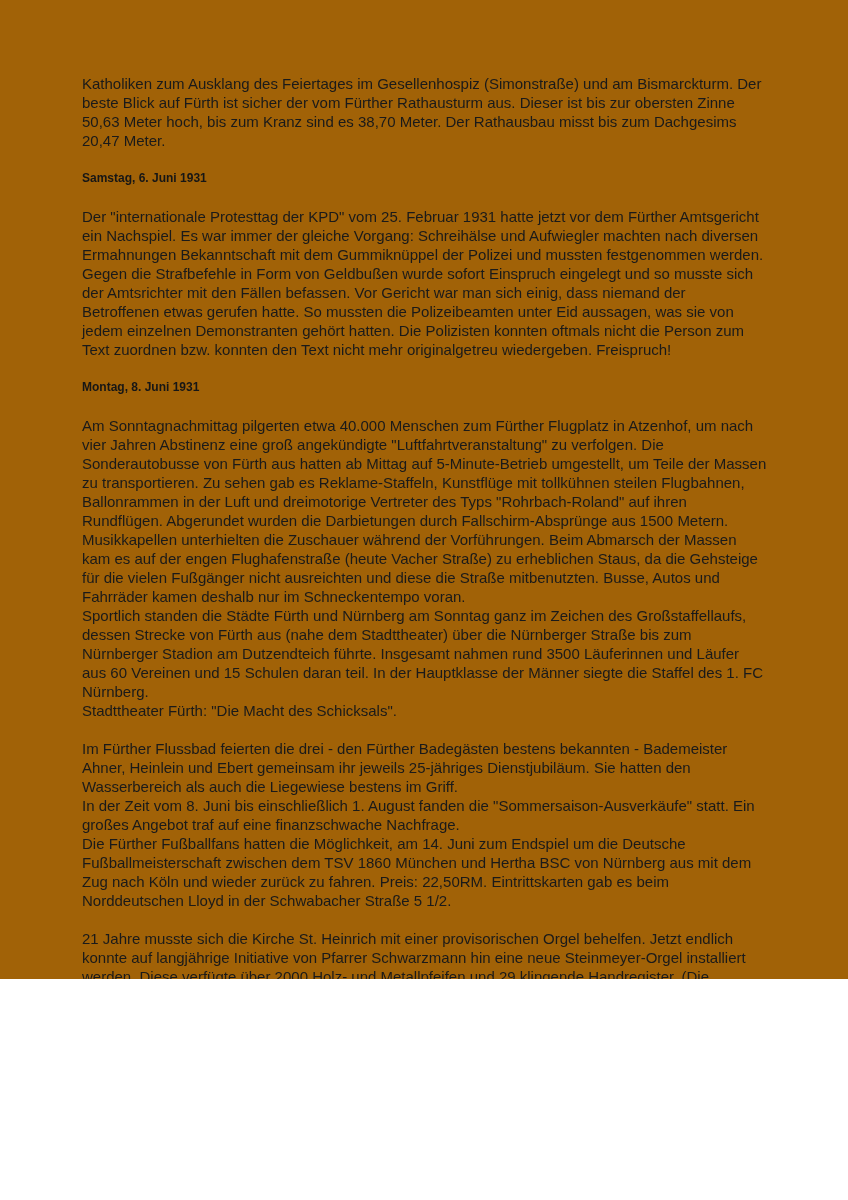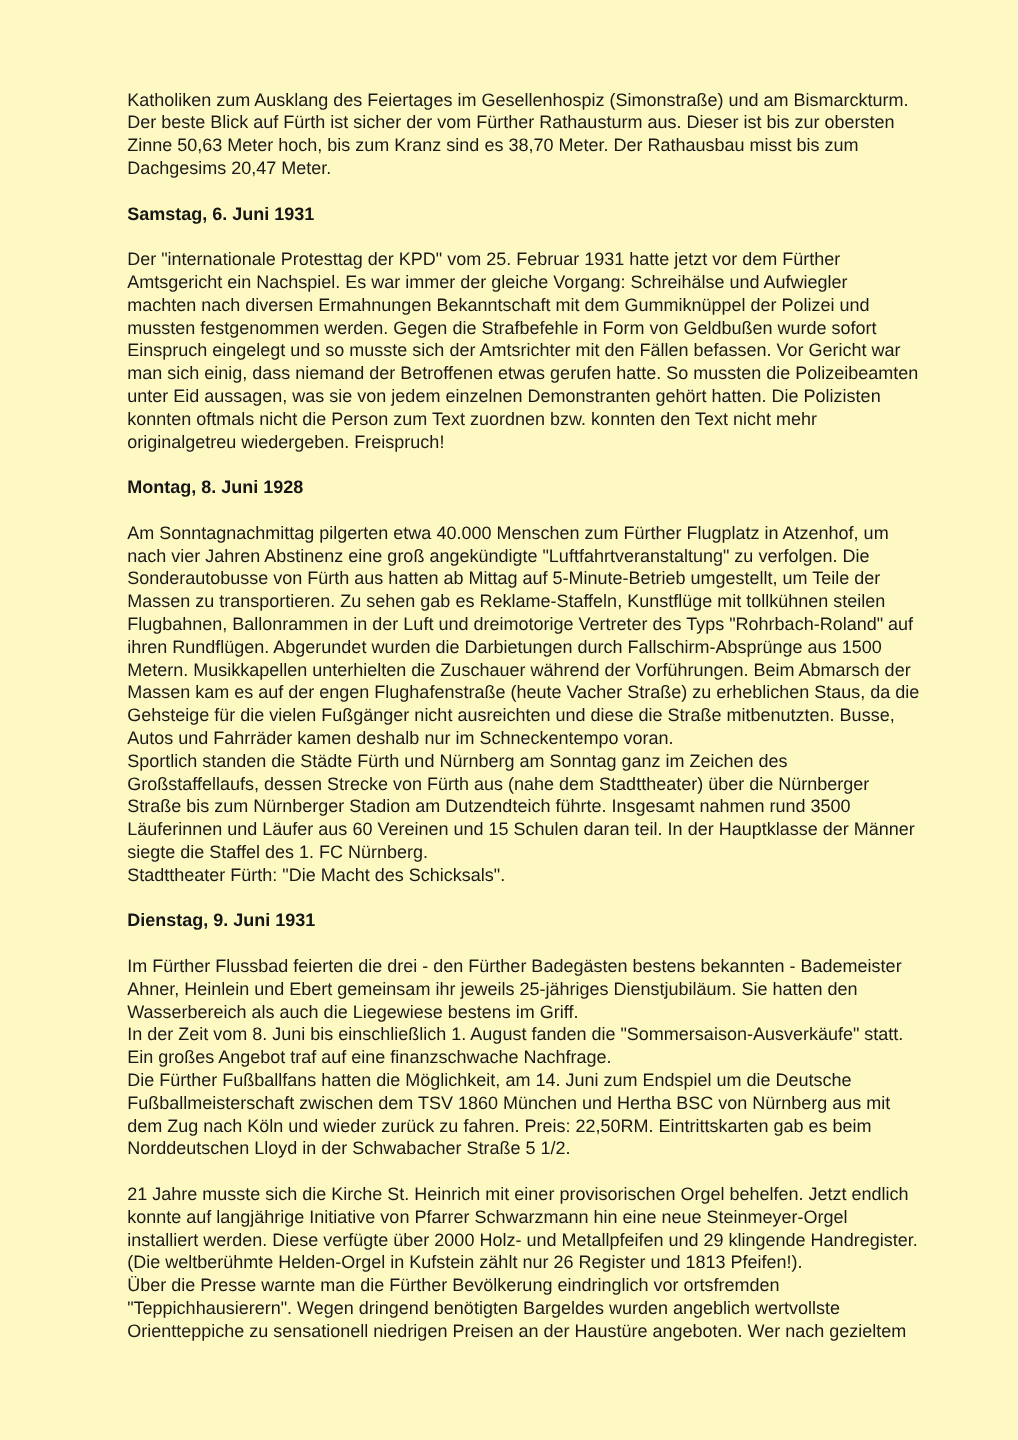--- a/index.html
+++ b/index.html
@@ -3,62 +3,61 @@
 <meta charset="utf-8">
 <style>
   html, body {
     margin: 0;
     padding: 0;
     background: #ffffff;
   }
   .page {
     position: relative;
     width: 848px;
-    height: 1200px;
-    background: #fef9c3;
+    height: 979px;
+    background: #a16207;
     box-sizing: border-box;
-    padding: 74px 81px 0 106px;
+    padding: 74px 81px 0 82px;
     overflow: hidden;
     font-family: "Liberation Sans", "DejaVu Sans", sans-serif;
     font-size: 15px;
     line-height: 19px;
     color: #1a1a1a;
     -webkit-font-smoothing: antialiased;
   }
   .para {
     margin: 0 0 19px 0;
     white-space: pre-line;
     text-align: left;
   }
   .date-heading {
     margin: 0 0 19px 0;
-    font-size: 15px;
+    font-size: 12px;
     line-height: 19px;
     font-weight: bold;
     color: #161616;
   }
 </style>
 </head>
 <body>
 
 <div class="page">
 
   <p class="para">Katholiken zum Ausklang des Feiertages im Gesellenhospiz (Simonstraße) und am Bismarckturm. Der beste Blick auf Fürth ist sicher der vom Fürther Rathausturm aus. Dieser ist bis zur obersten Zinne 50,63 Meter hoch, bis zum Kranz sind es 38,70 Meter. Der Rathausbau misst bis zum Dachgesims 20,47 Meter.</p>
 
   <h2 class="date-heading">Samstag, 6. Juni 1931</h2>
 
   <p class="para">Der "internationale Protesttag der KPD" vom 25. Februar 1931 hatte jetzt vor dem Fürther Amtsgericht ein Nachspiel. Es war immer der gleiche Vorgang: Schreihälse und Aufwiegler machten nach diversen Ermahnungen Bekanntschaft mit dem Gummiknüppel der Polizei und mussten festgenommen werden. Gegen die Strafbefehle in Form von Geldbußen wurde sofort Einspruch eingelegt und so musste sich der Amtsrichter mit den Fällen befassen. Vor Gericht war man sich einig, dass niemand der Betroffenen etwas gerufen hatte. So mussten die Polizeibeamten unter Eid aussagen, was sie von jedem einzelnen Demonstranten gehört hatten. Die Polizisten konnten oftmals nicht die Person zum Text zuordnen bzw. konnten den Text nicht mehr originalgetreu wiedergeben. Freispruch!</p>
 
-  <h2 class="date-heading">Montag, 8. Juni 1928</h2>
+  <h2 class="date-heading">Montag, 8. Juni 1931</h2>
 
   <p class="para">Am Sonntagnachmittag pilgerten etwa 40.000 Menschen zum Fürther Flugplatz in Atzenhof, um nach vier Jahren Abstinenz eine groß angekündigte "Luftfahrtveranstaltung" zu verfolgen. Die Sonderautobusse von Fürth aus hatten ab Mittag auf 5-Minute-Betrieb umgestellt, um Teile der Massen zu transportieren. Zu sehen gab es Reklame-Staffeln, Kunstflüge mit tollkühnen steilen Flugbahnen, Ballonrammen in der Luft und dreimotorige Vertreter des Typs "Rohrbach-Roland" auf ihren Rundflügen. Abgerundet wurden die Darbietungen durch Fallschirm-Absprünge aus 1500 Metern. Musikkapellen unterhielten die Zuschauer während der Vorführungen. Beim Abmarsch der Massen kam es auf der engen Flughafenstraße (heute Vacher Straße) zu erheblichen Staus, da die Gehsteige für die vielen Fußgänger nicht ausreichten und diese die Straße mitbenutzten. Busse, Autos und Fahrräder kamen deshalb nur im Schneckentempo voran.
 Sportlich standen die Städte Fürth und Nürnberg am Sonntag ganz im Zeichen des Großstaffellaufs, dessen Strecke von Fürth aus (nahe dem Stadttheater) über die Nürnberger Straße bis zum Nürnberger Stadion am Dutzendteich führte. Insgesamt nahmen rund 3500 Läuferinnen und Läufer aus 60 Vereinen und 15 Schulen daran teil. In der Hauptklasse der Männer siegte die Staffel des 1. FC Nürnberg.
 Stadttheater Fürth: "Die Macht des Schicksals".</p>
 
-  <h2 class="date-heading">Dienstag, 9. Juni 1931</h2>
 
   <p class="para">Im Fürther Flussbad feierten die drei - den Fürther Badegästen bestens bekannten - Bademeister Ahner, Heinlein und Ebert gemeinsam ihr jeweils 25-jähriges Dienstjubiläum. Sie hatten den Wasserbereich als auch die Liegewiese bestens im Griff.
 In der Zeit vom 8. Juni bis einschließlich 1. August fanden die "Sommersaison-Ausverkäufe" statt. Ein großes Angebot traf auf eine finanzschwache Nachfrage.
 Die Fürther Fußballfans hatten die Möglichkeit, am 14. Juni zum Endspiel um die Deutsche Fußballmeisterschaft zwischen dem TSV 1860 München und Hertha BSC von Nürnberg aus mit dem Zug nach Köln und wieder zurück zu fahren. Preis: 22,50RM. Eintrittskarten gab es beim Norddeutschen Lloyd in der Schwabacher Straße 5 1/2.</p>
 
 
   <p class="para">21 Jahre musste sich die Kirche St. Heinrich mit einer provisorischen Orgel behelfen. Jetzt endlich konnte auf langjährige Initiative von Pfarrer Schwarzmann hin eine neue Steinmeyer-Orgel installiert werden. Diese verfügte über 2000 Holz- und Metallpfeifen und 29 klingende Handregister. (Die weltberühmte Helden-Orgel in Kufstein zählt nur 26 Register und 1813 Pfeifen!).
 Über die Presse warnte man die Fürther Bevölkerung eindringlich vor ortsfremden "Teppichhausierern". Wegen dringend benötigten Bargeldes wurden angeblich wertvollste Orientteppiche zu sensationell niedrigen Preisen an der Haustüre angeboten. Wer nach gezieltem</p>
 
 </div>

